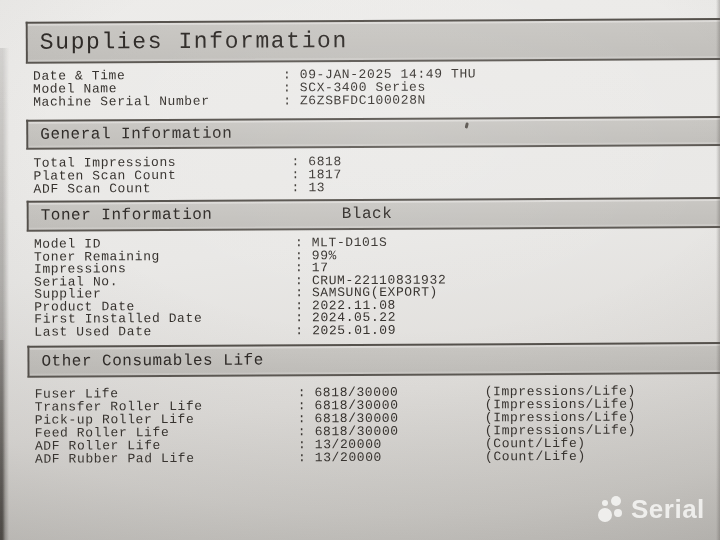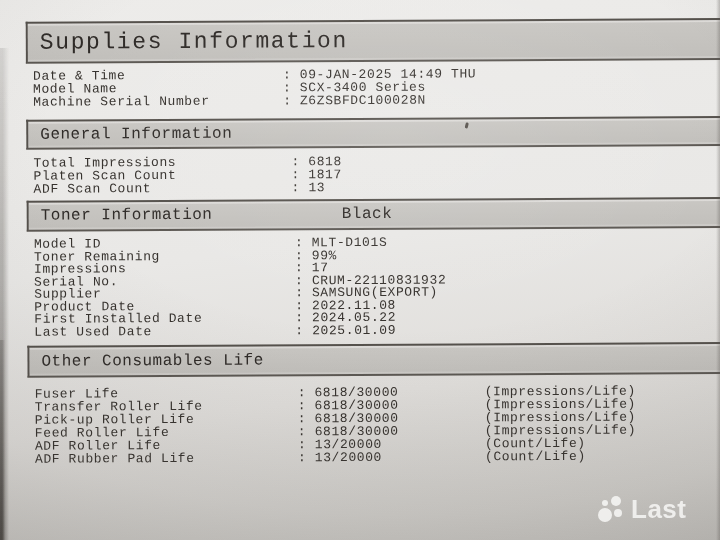--- a/index.html
+++ b/index.html
@@ -214,15 +214,15 @@
   <div class="edge-right"></div>
   <div class="vignette"></div>
 
   <div class="watermark">
     <span class="wm-logo">
       <i class="wm-c1"></i>
         <i class="wm-c2"></i>
         <i class="wm-c3"></i>
         <i class="wm-c4"></i>
     </span>
-    <span class="wm-text">Last</span>
+    <span class="wm-text">Serial</span>
   </div>
 </div>
 
 </body></html>

